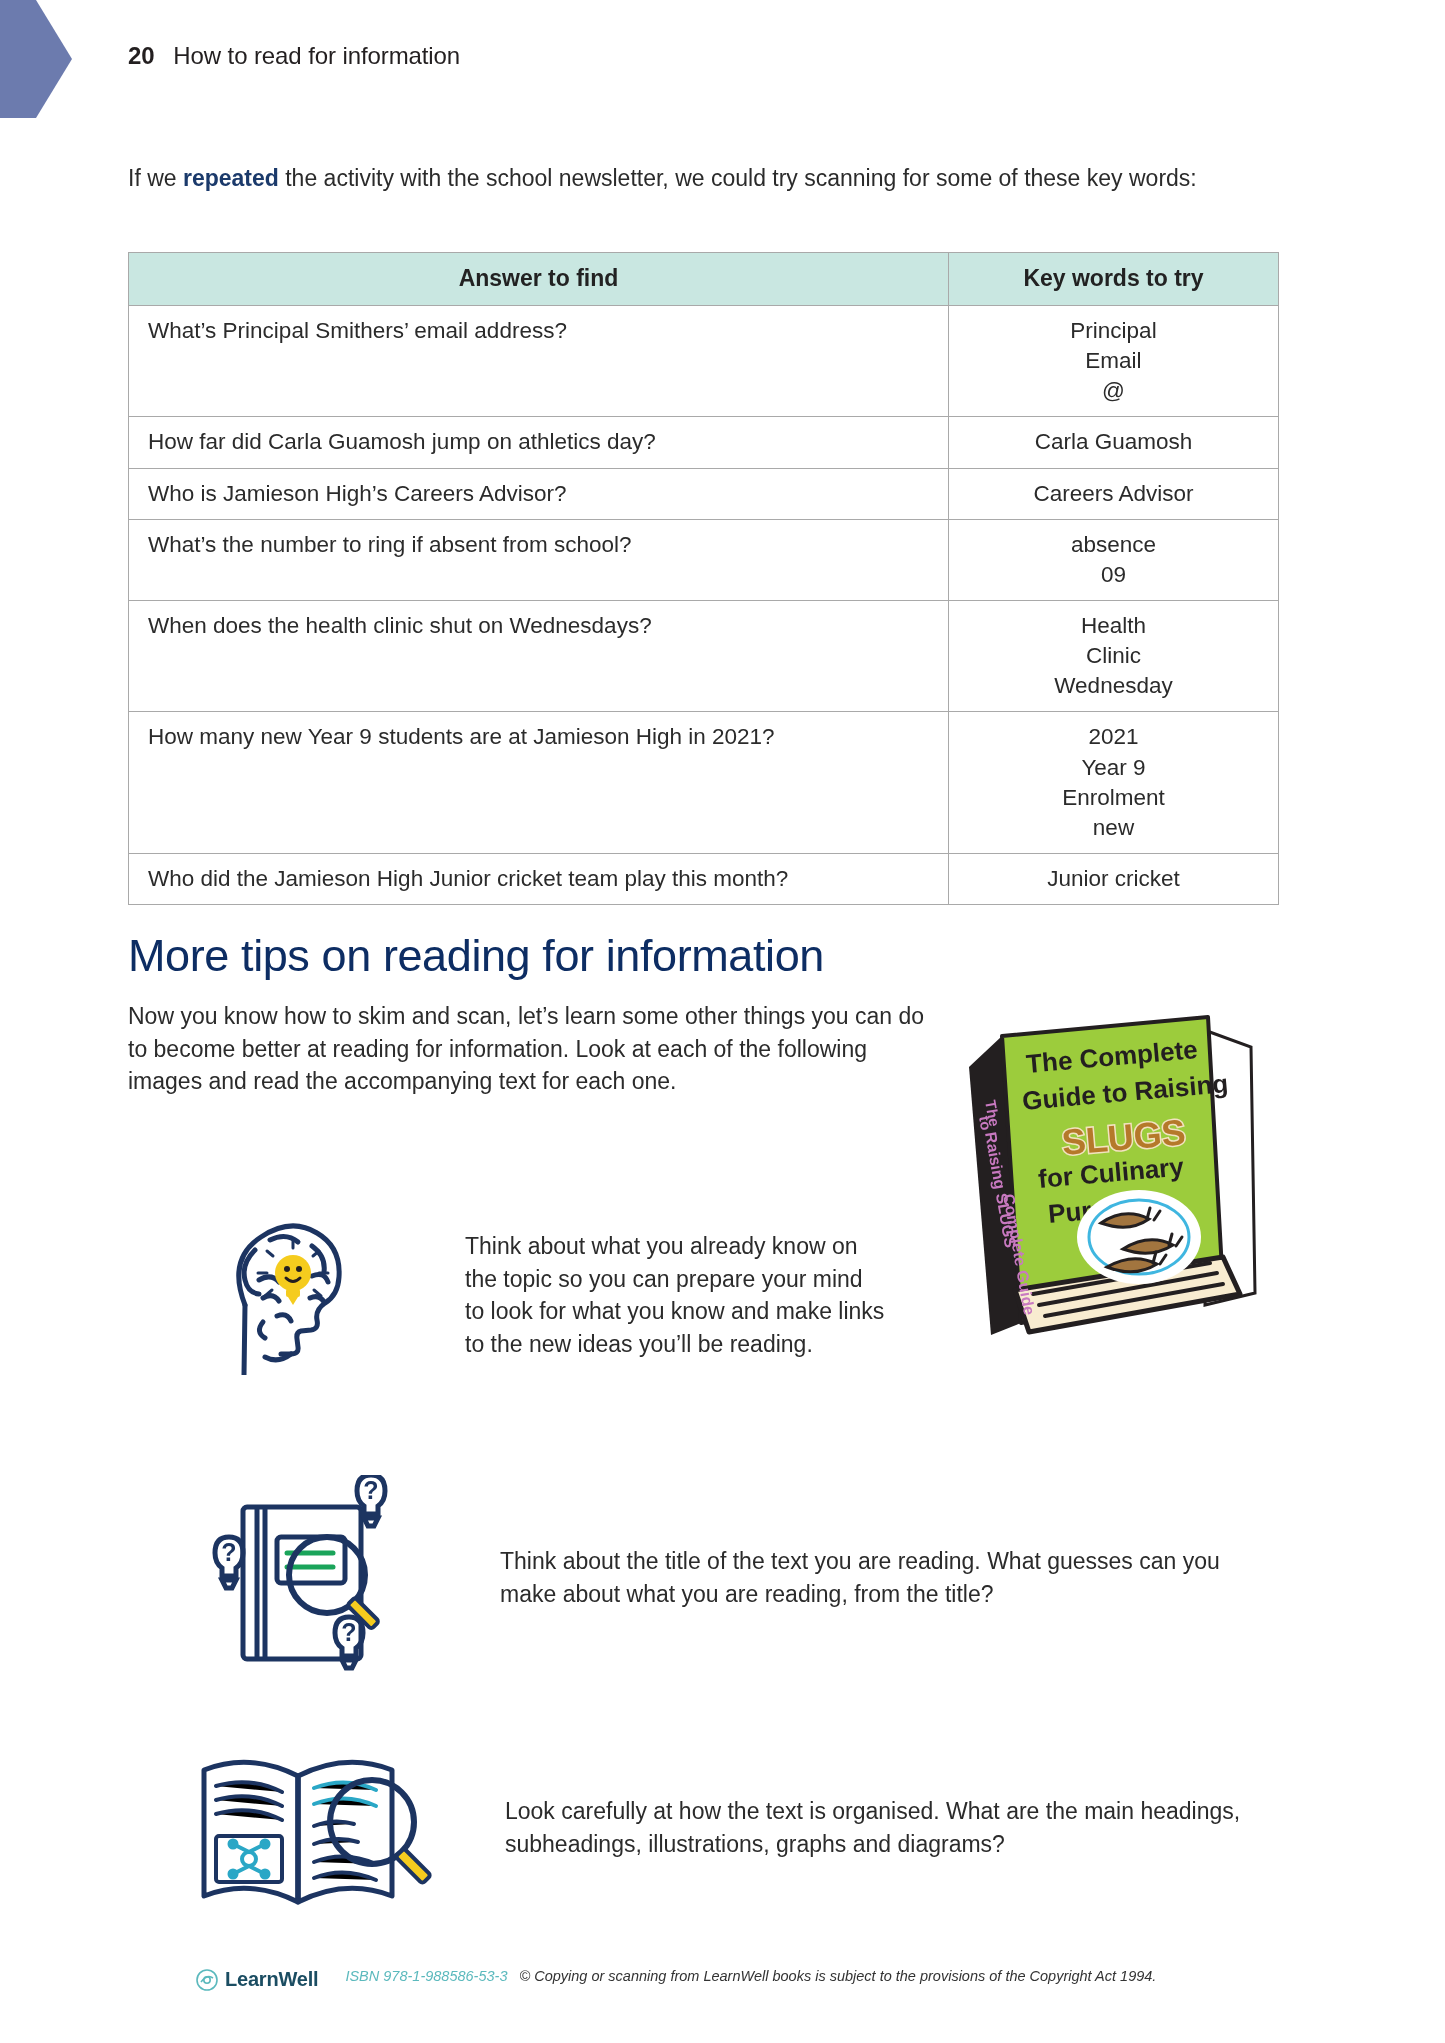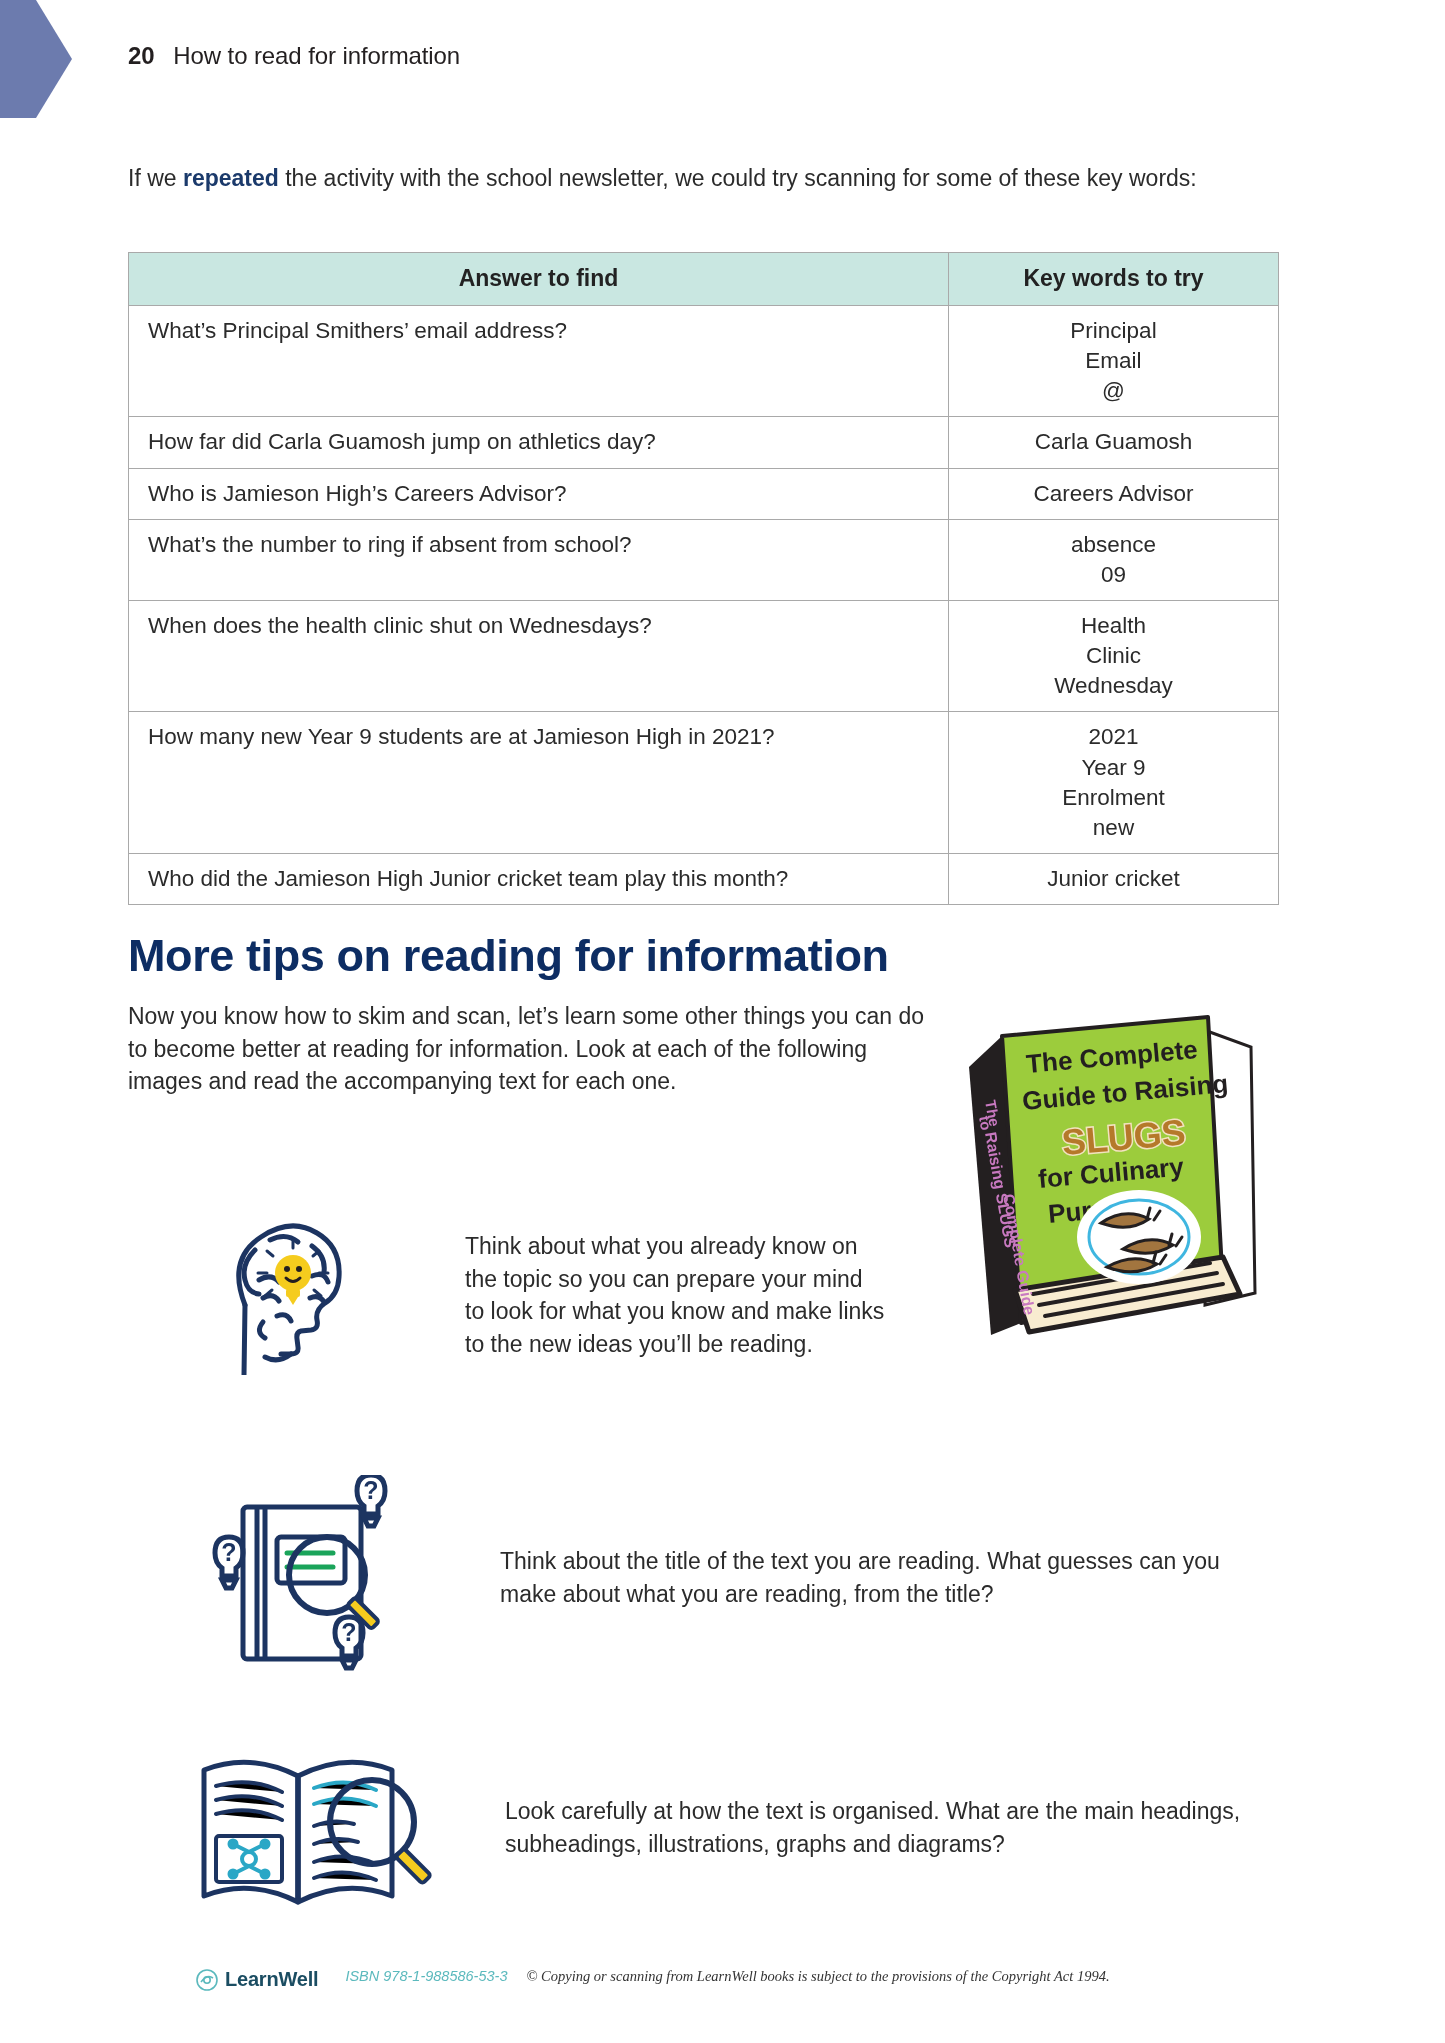--- a/index.html
+++ b/index.html
@@ -90,21 +90,21 @@
     line-height: 1.34;
   }
   .col-q { width: 820px; }
   .col-k { width: 330px; }
 
   
   .section-h2 {
     position: absolute;
     left: 128px; top: 930px;
     font-size: 45px;
-    font-weight: bold;
+    font-weight: normal;
     color: #0d2d63;
     letter-spacing: -0.4px;
   }
 
   
   .lead {
     position: absolute;
     left: 128px; top: 1000px;
     width: 800px;
     font-size: 23px;
@@ -169,22 +169,21 @@
   .footer .isbn {
     font-size: 14.5px;
     font-style: italic;
     color: #5bb9bd;
     margin-left: 18px;
   }
   .footer .copy {
     font-size: 14.5px;
     font-style: italic;
     color: #333;
-    margin-left: 10px;
-    font-family: Liberation Serif, serif;
+    margin-left: 3px;
   }
 </style>
 </head>
 <body>
 
 <div class="page">
 
   <div class="left-tab">
     <svg width="72" height="118" viewBox="0 0 72 118" xmlns="http://www.w3.org/2000/svg">
       <path d="M0 0 H36 L72 59 L36 118 H0 Z" fill="#6c7bae"></path>

